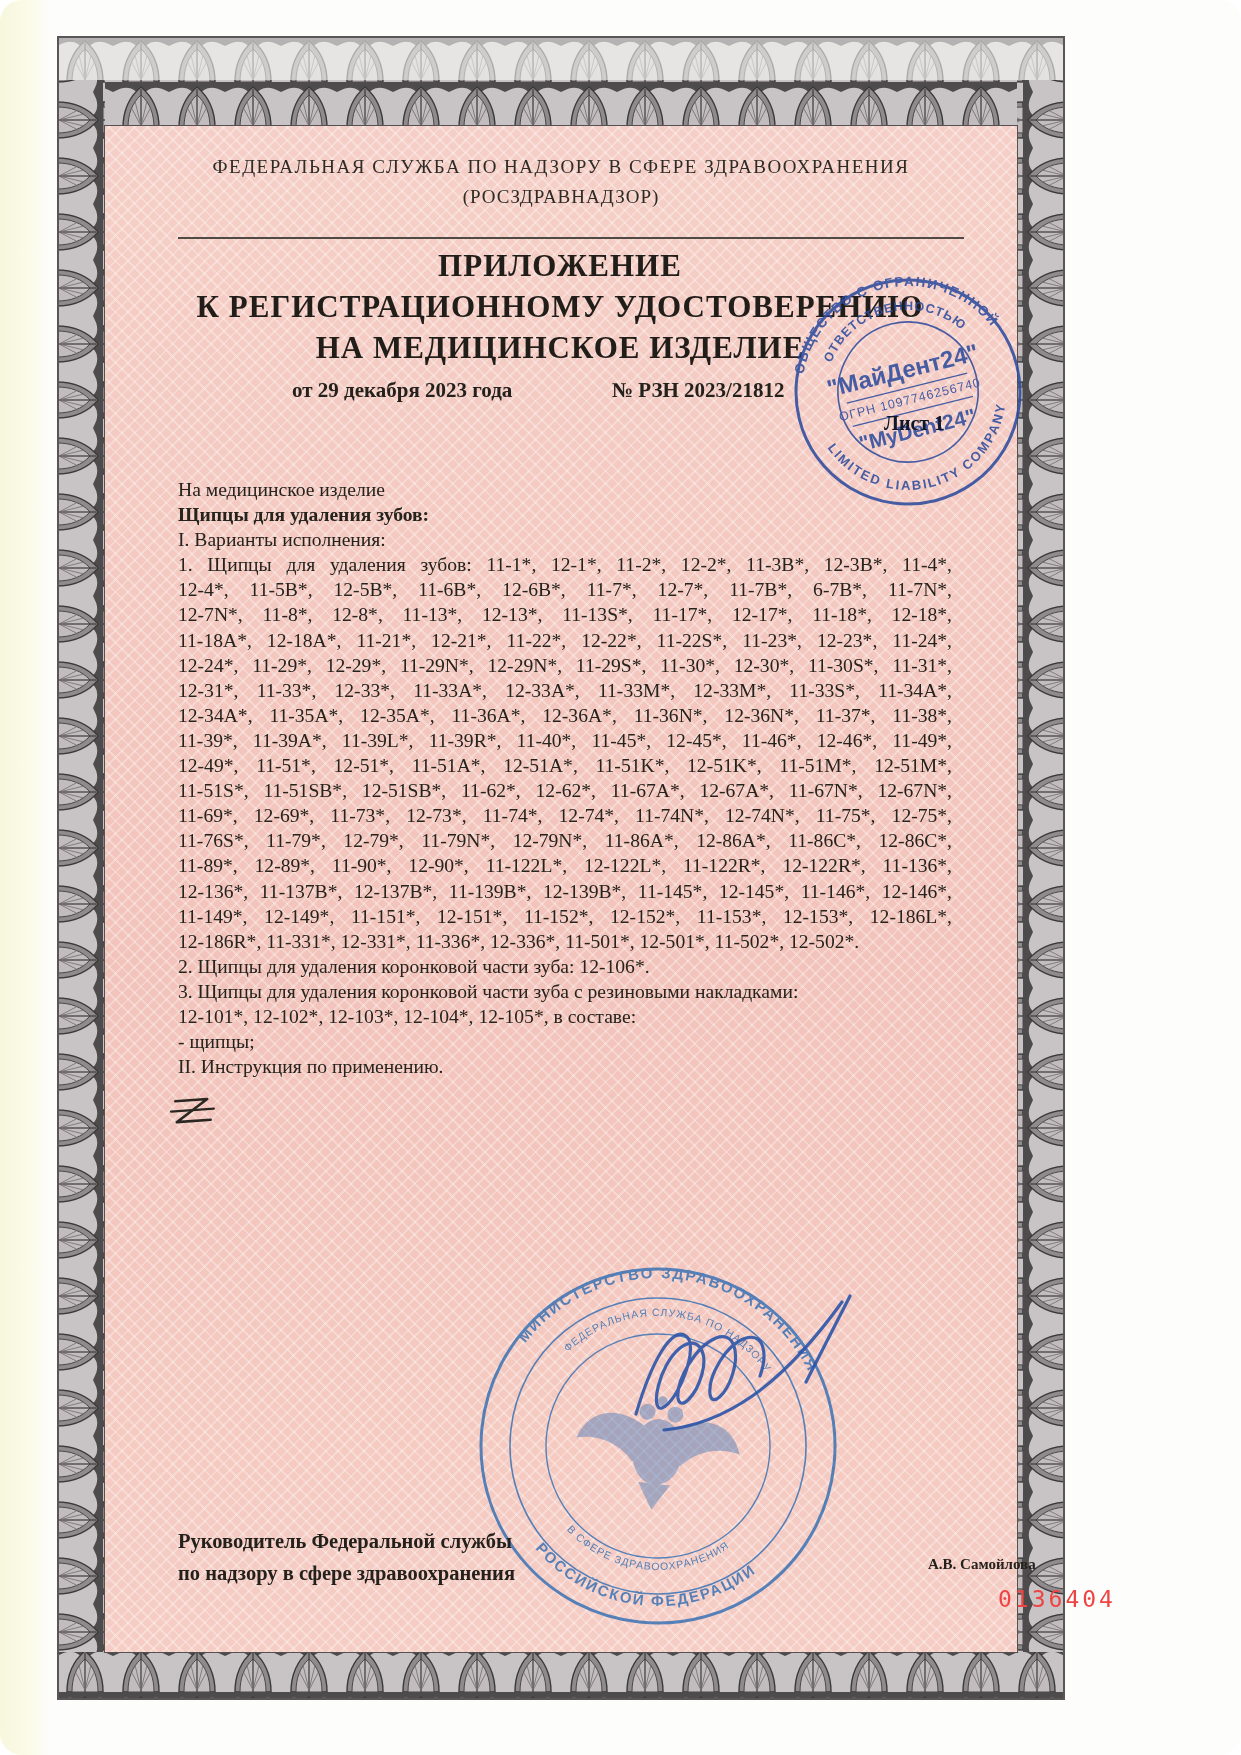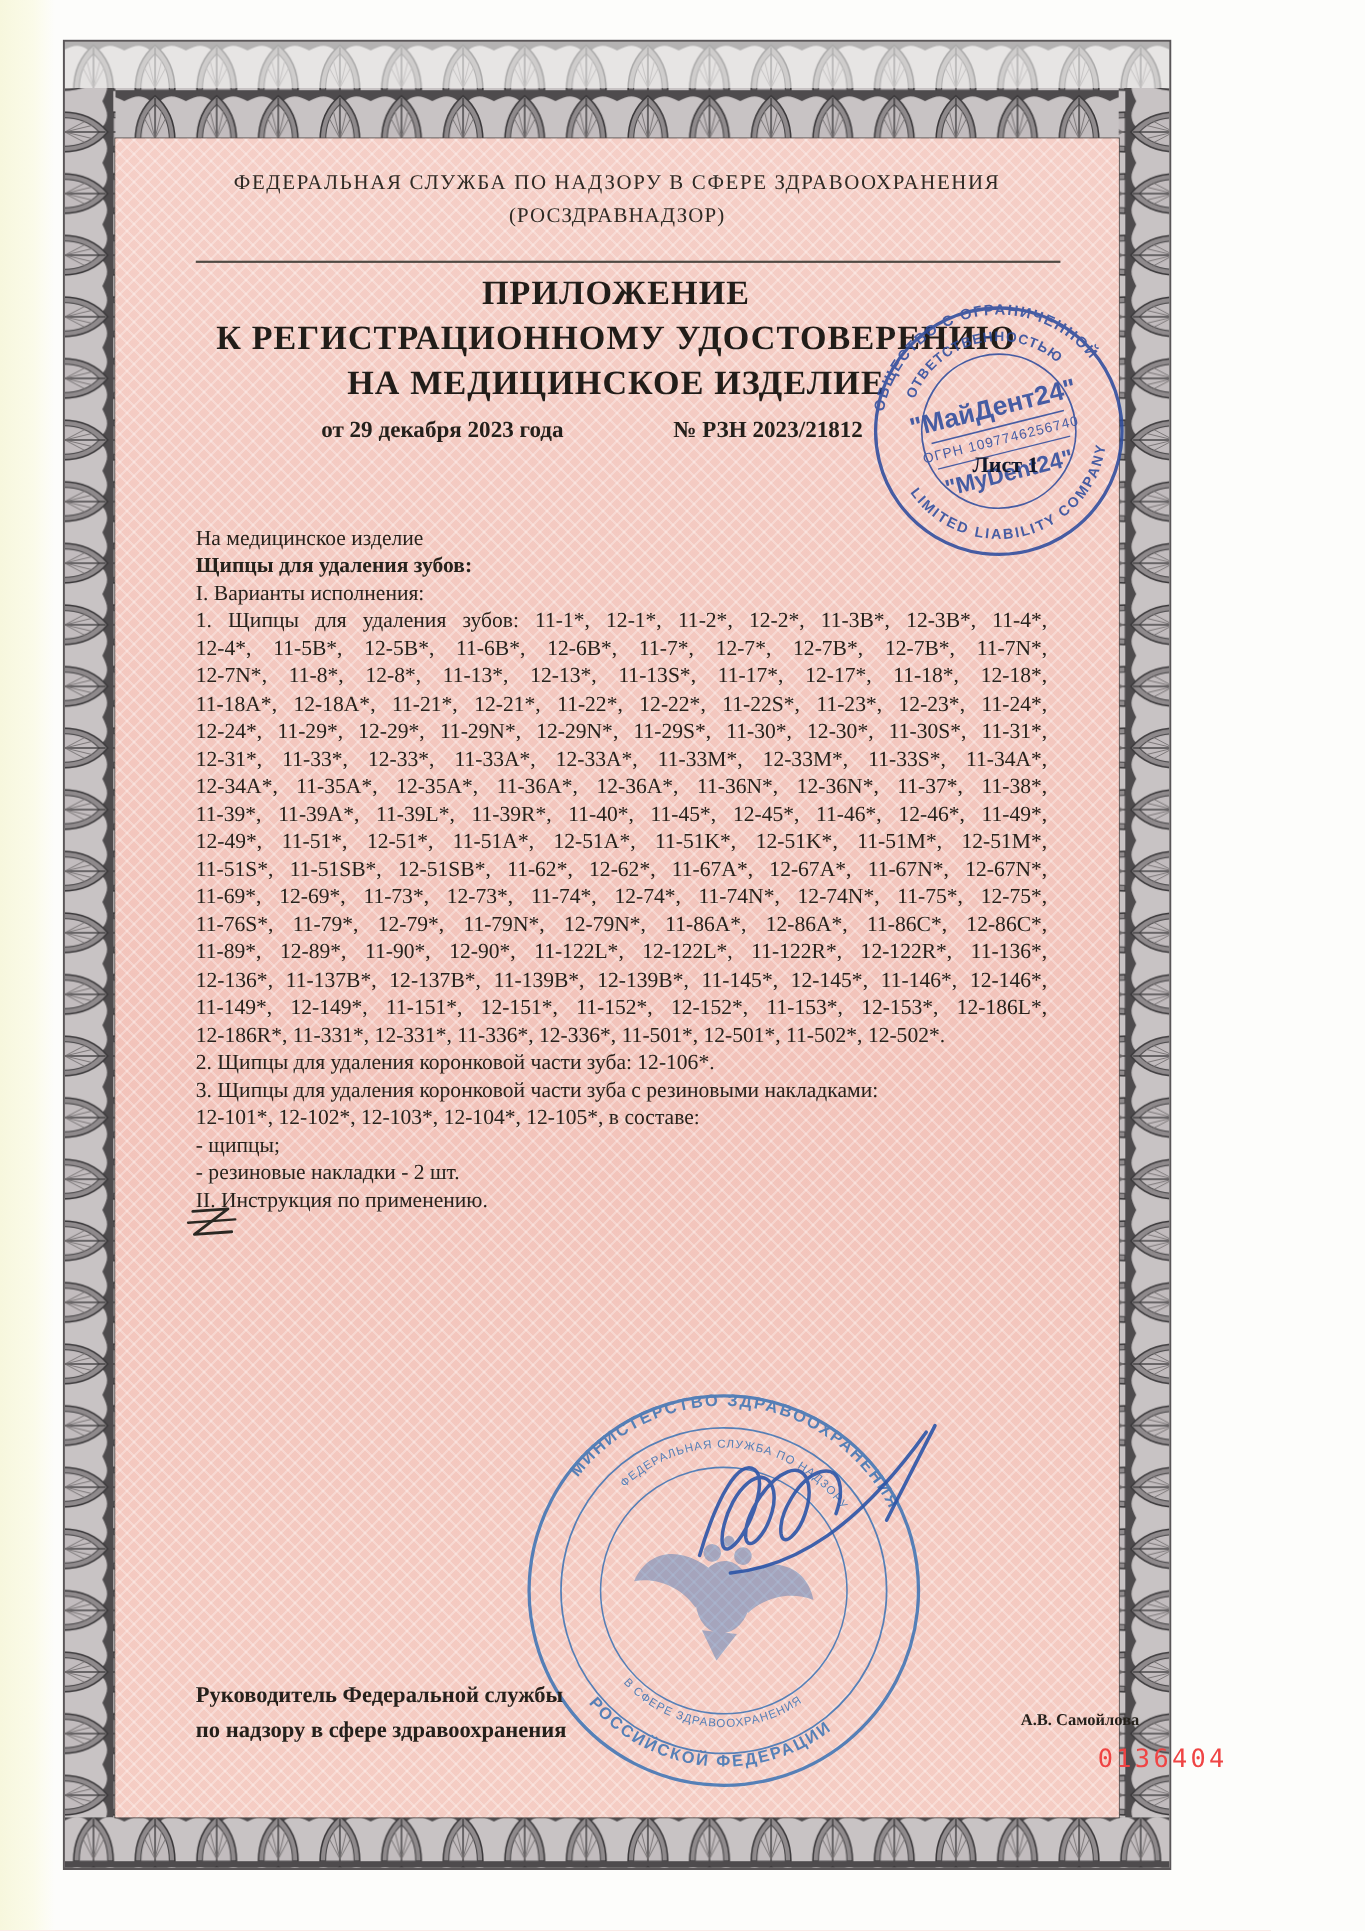--- a/index.html
+++ b/index.html
@@ -1,19 +1,19 @@
 <!DOCTYPE html>
 <html><head>
 <meta charset="utf-8">
 <style>
   html,body{margin:0;padding:0;}
   .page{
     position:relative; width:1241px; height:1755px;
     background:#fdfdfb; overflow:hidden;
-    font-family:"Liberation Serif", serif; color:#26221e;
+    font-family:"Liberation Serif", serif; color:#26221e;border-radius:22px;
   }
   .left-strip{
     position:absolute; left:0; top:0; width:50px; height:1755px;
     background:linear-gradient(90deg,#f7f7dd 0%,#fbfbe9 60%,#fdfdfb 100%);
   }
   .frame{ position:absolute; left:57px; top:36px; }
   .inner{
     position:absolute; left:105px; top:126px; width:912px; height:1526px;
     background-color:#f3c8c0;
     background-image:
@@ -125,40 +125,39 @@
     <text x="132" y="144" text-anchor="middle" fill="#2e4c9e" font-family="Liberation Sans, sans-serif" font-size="12.5" letter-spacing="1">ОГРН 1097746256740</text>
     <line x1="70" y1="152" x2="194" y2="152" stroke="#2e4c9e" stroke-width="1.2"></line>
     <text x="132" y="178" text-anchor="middle" fill="#2e4c9e" font-family="Liberation Sans, sans-serif" font-size="21" font-weight="bold">"MyDent24"</text>
   </svg>
 
   <div class="bodytext">
     <div>На медицинское изделие</div>
     <div class="bold">Щипцы для удаления зубов:</div>
     <div>I. Варианты исполнения:</div>
     <div class="jline">1. Щипцы для удаления зубов: 11-1*, 12-1*, 11-2*, 12-2*, 11-3B*, 12-3B*, 11-4*,</div>
-    <div class="jline">12-4*, 11-5B*, 12-5B*, 11-6B*, 12-6B*, 11-7*, 12-7*, 12-7B*, 12-7B*, 11-7N*,</div>
+    <div class="jline">12-4*, 11-5B*, 12-5B*, 11-6B*, 12-6B*, 11-7*, 12-7*, 11-7B*, 6-7B*, 11-7N*,</div>
     <div class="jline">12-7N*, 11-8*, 12-8*, 11-13*, 12-13*, 11-13S*, 11-17*, 12-17*, 11-18*, 12-18*,</div>
     <div class="jline">11-18A*, 12-18A*, 11-21*, 12-21*, 11-22*, 12-22*, 11-22S*, 11-23*, 12-23*, 11-24*,</div>
     <div class="jline">12-24*, 11-29*, 12-29*, 11-29N*, 12-29N*, 11-29S*, 11-30*, 12-30*, 11-30S*, 11-31*,</div>
     <div class="jline">12-31*, 11-33*, 12-33*, 11-33A*, 12-33A*, 11-33M*, 12-33M*, 11-33S*, 11-34A*,</div>
     <div class="jline">12-34A*, 11-35A*, 12-35A*, 11-36A*, 12-36A*, 11-36N*, 12-36N*, 11-37*, 11-38*,</div>
     <div class="jline">11-39*, 11-39A*, 11-39L*, 11-39R*, 11-40*, 11-45*, 12-45*, 11-46*, 12-46*, 11-49*,</div>
     <div class="jline">12-49*, 11-51*, 12-51*, 11-51A*, 12-51A*, 11-51K*, 12-51K*, 11-51M*, 12-51M*,</div>
     <div class="jline">11-51S*, 11-51SB*, 12-51SB*, 11-62*, 12-62*, 11-67A*, 12-67A*, 11-67N*, 12-67N*,</div>
     <div class="jline">11-69*, 12-69*, 11-73*, 12-73*, 11-74*, 12-74*, 11-74N*, 12-74N*, 11-75*, 12-75*,</div>
     <div class="jline">11-76S*, 11-79*, 12-79*, 11-79N*, 12-79N*, 11-86A*, 12-86A*, 11-86C*, 12-86C*,</div>
     <div class="jline">11-89*, 12-89*, 11-90*, 12-90*, 11-122L*, 12-122L*, 11-122R*, 12-122R*, 11-136*,</div>
     <div class="jline">12-136*, 11-137B*, 12-137B*, 11-139B*, 12-139B*, 11-145*, 12-145*, 11-146*, 12-146*,</div>
     <div class="jline">11-149*, 12-149*, 11-151*, 12-151*, 11-152*, 12-152*, 11-153*, 12-153*, 12-186L*,</div>
     <div>12-186R*, 11-331*, 12-331*, 11-336*, 12-336*, 11-501*, 12-501*, 11-502*, 12-502*.</div>
     <div>2. Щипцы для удаления коронковой части зуба: 12-106*.</div>
     <div>3. Щипцы для удаления коронковой части зуба с резиновыми накладками:</div>
     <div>12-101*, 12-102*, 12-103*, 12-104*, 12-105*, в составе:</div>
     <div>- щипцы;</div>
-    <div>- резиновые накладки - 2 шт.</div>
     <div>II. Инструкция по применению.</div>
   </div>
 
   <svg class="zmark" width="50" height="42">
     <g transform="rotate(-4 25 21)">
       <path d="M8,10 H40 L8,31 H42" fill="none" stroke="#2a2722" stroke-width="2.6" stroke-linecap="round" stroke-linejoin="round"></path>
       <path d="M3,20 H46" stroke="#2a2722" stroke-width="2.2" stroke-linecap="round"></path>
     </g>
   </svg>
 

